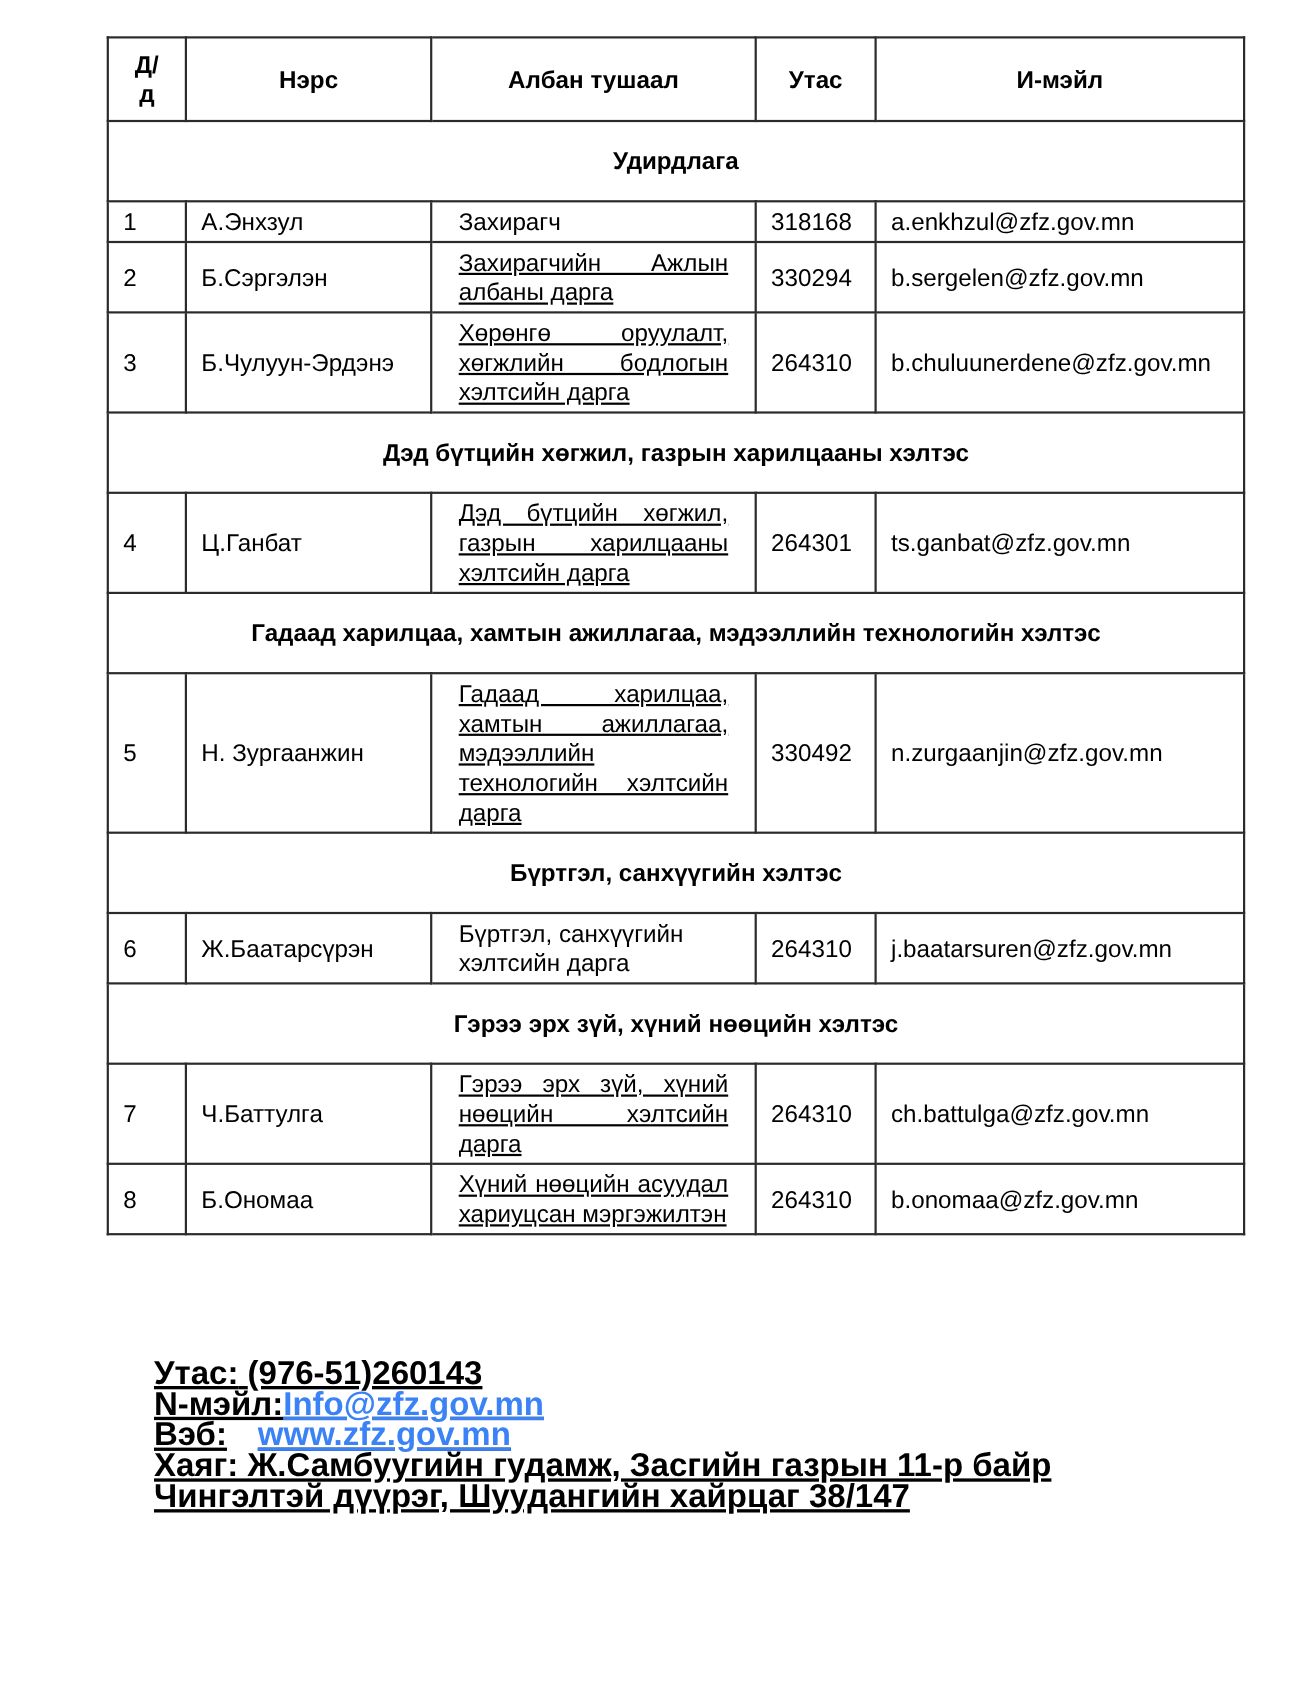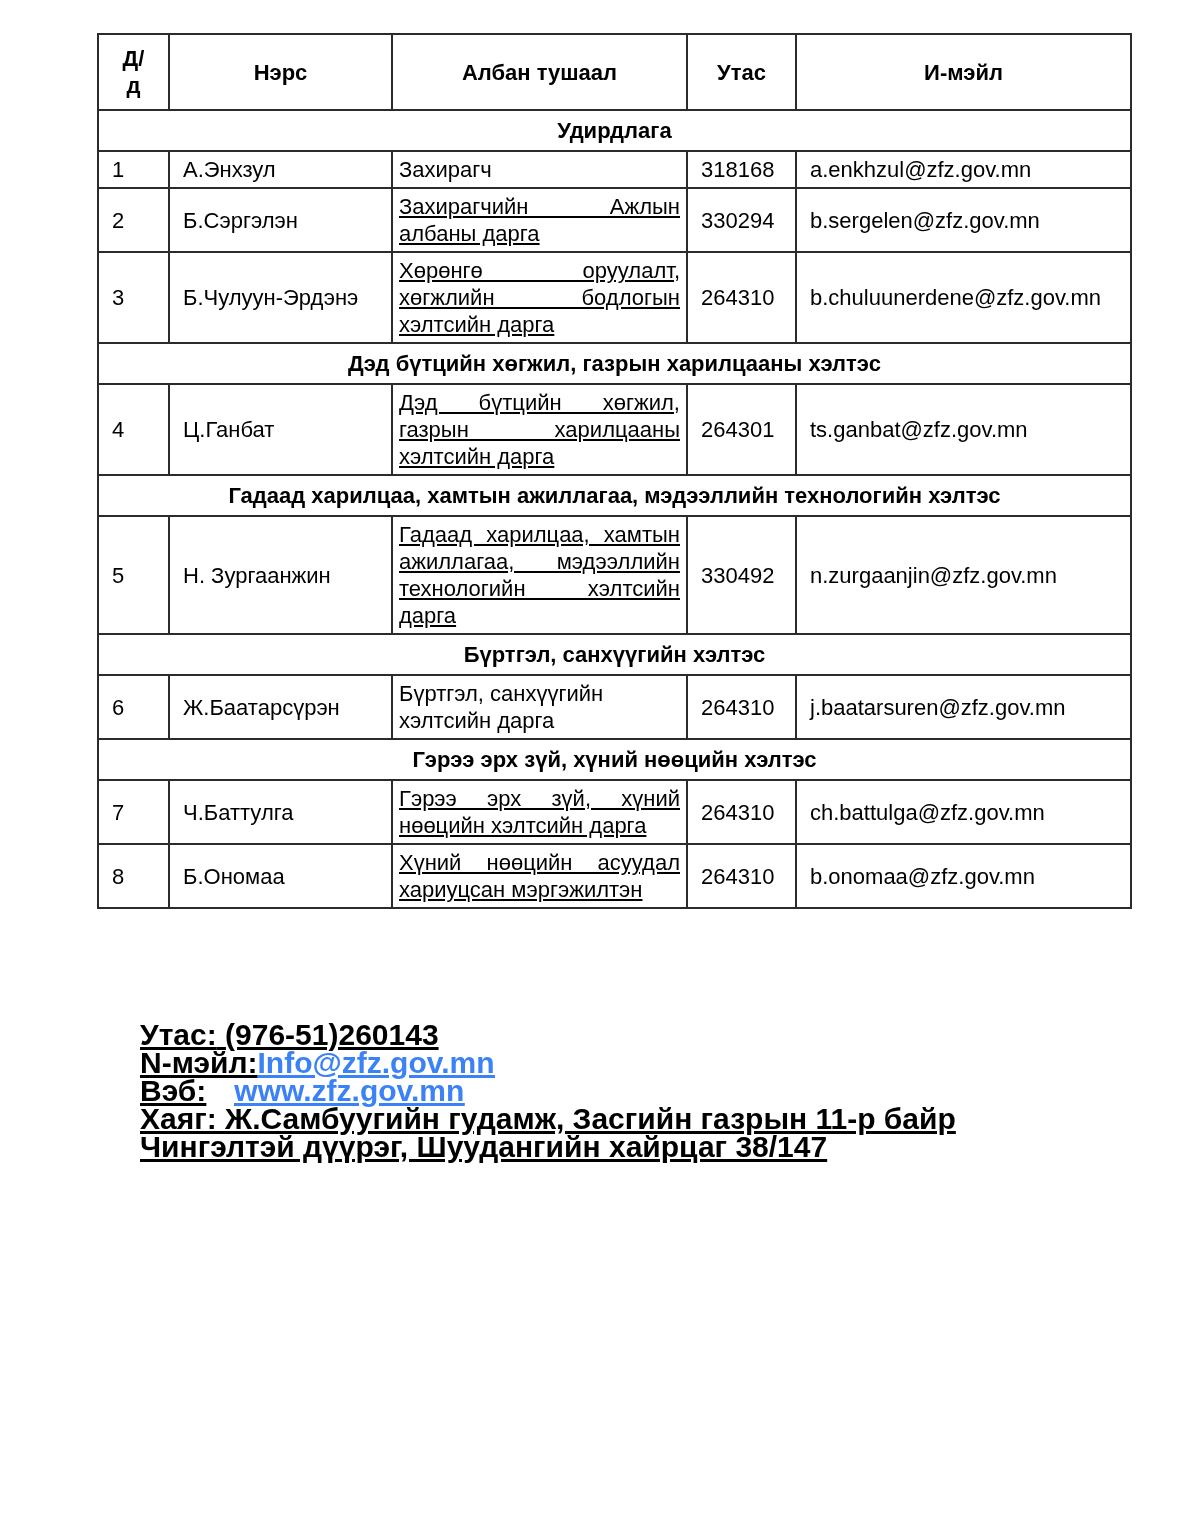--- a/index.html
+++ b/index.html
@@ -34,23 +34,23 @@
     vertical-align:middle;
     overflow:hidden;
   }
   .contacts th{
     font-weight:bold;text-align:center;
     padding:10px 20px;
   }
   .contacts td{padding:4px 13px;}
   .contacts td.section{
     font-weight:bold;text-align:center;
-    padding:6px 10px;
+    padding:22px 10px;
   }
-  .contacts td.pos{padding:4px 6px;}
+  .contacts td.pos{padding:4px 24px;}
   .contacts td.pos.justify{text-align:justify;text-decoration:underline;}
   .contacts td.no{padding-left:13px;}
 
   .footer{
     margin:112px 0 0 140px;
     font-size:30px;font-weight:bold;line-height:28px;text-decoration:underline;
   }
   .footer .f-line{white-space:nowrap;}
   .footer a{color:#3b82f6;text-decoration:underline;cursor:pointer;}
   .footer a.web{margin-left:28px;}

